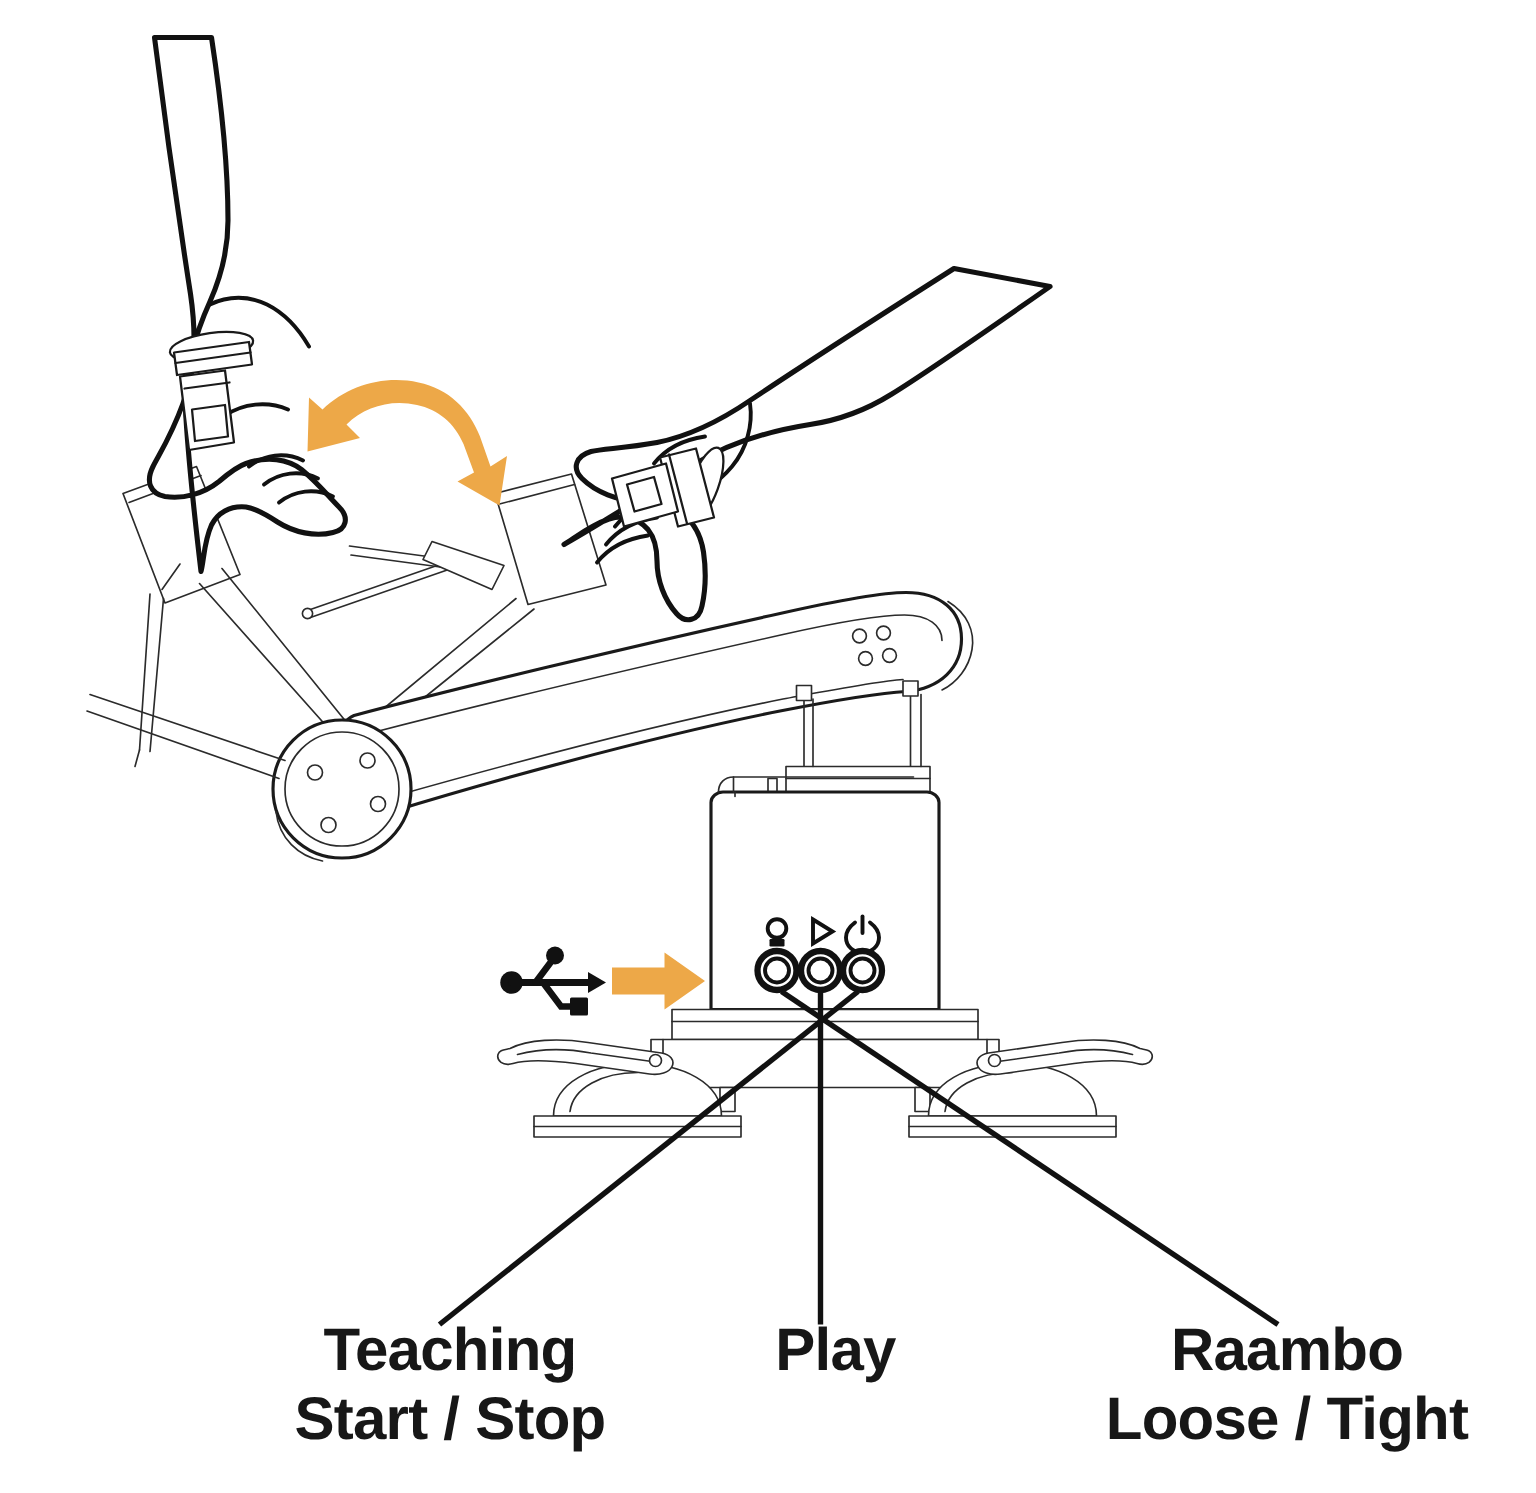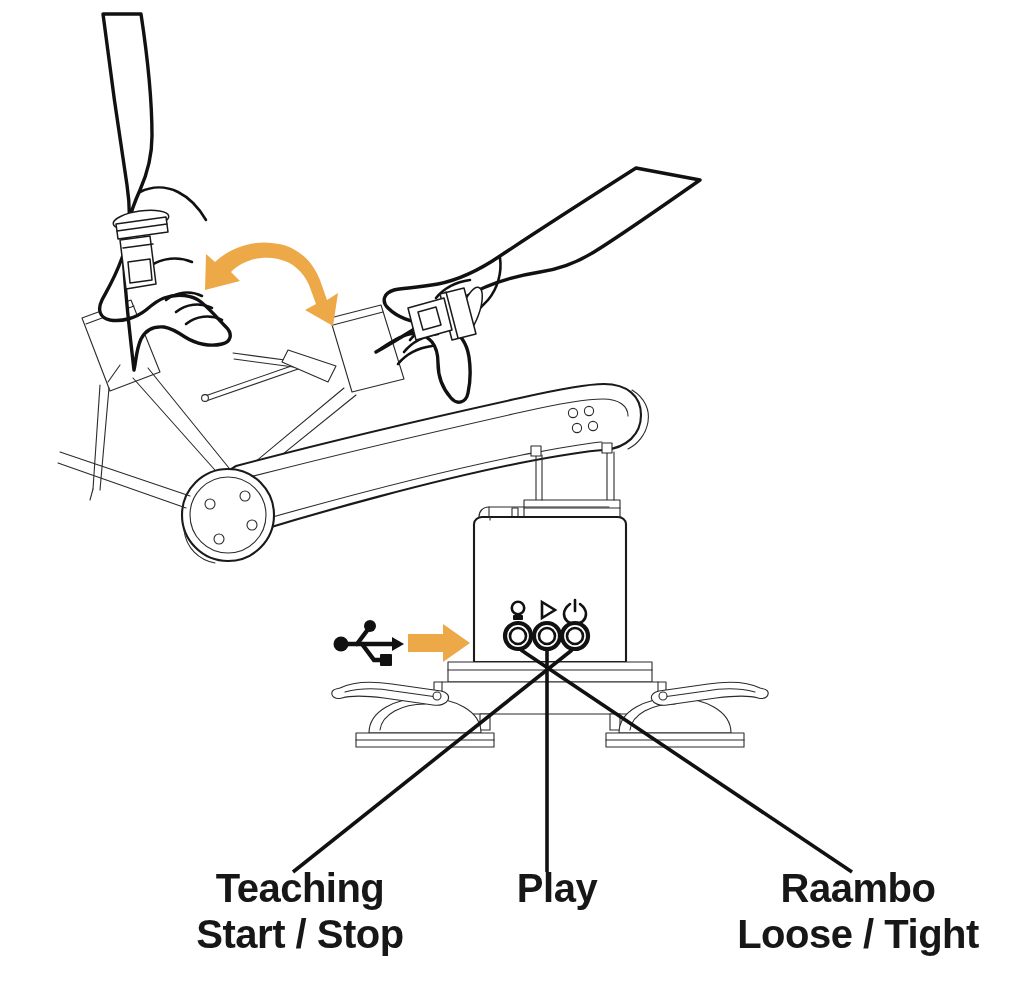--- a/index.html
+++ b/index.html
@@ -9,21 +9,21 @@
   }
   body {
     width: 1024px;
     height: 995px;
     position: relative;
     overflow: hidden;
     font-family: "Liberation Sans", sans-serif;
   }
   #diagram-root {
     position: absolute;
-    left: 0; top: 0;
+    left: 0; top: 11px;
     width: 1024px;
     height: 873px;
   }
   svg.layer {
     position: absolute;
     left: 0; top: 0;
     width: 1024px;
     height: 995px;
   }
   .ln {

